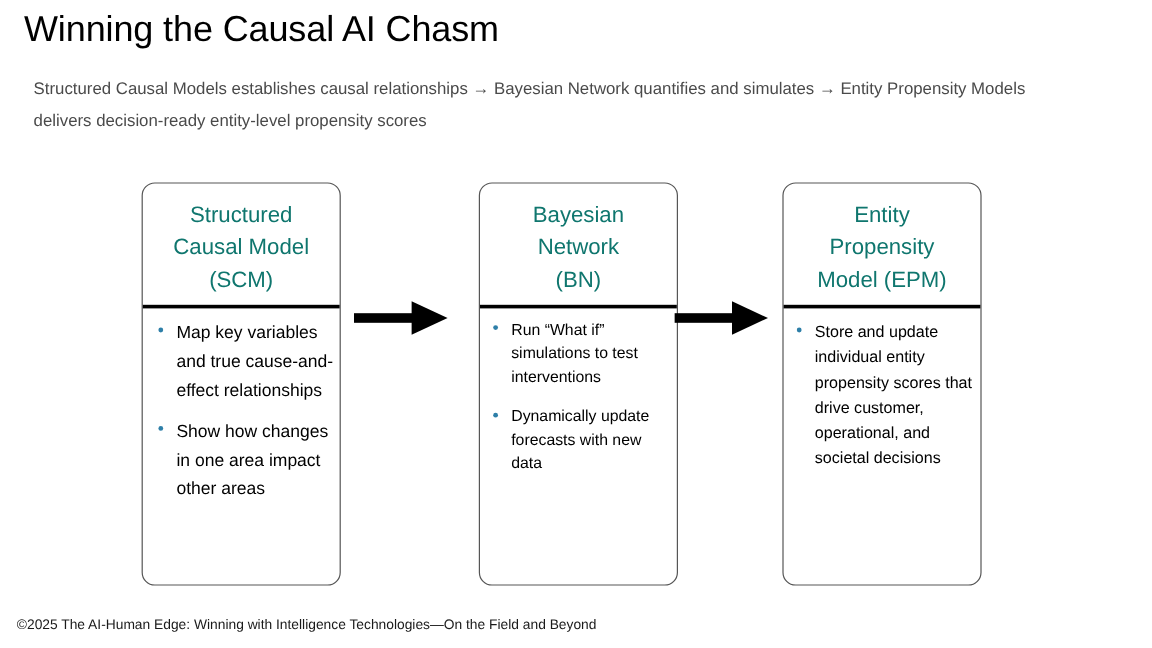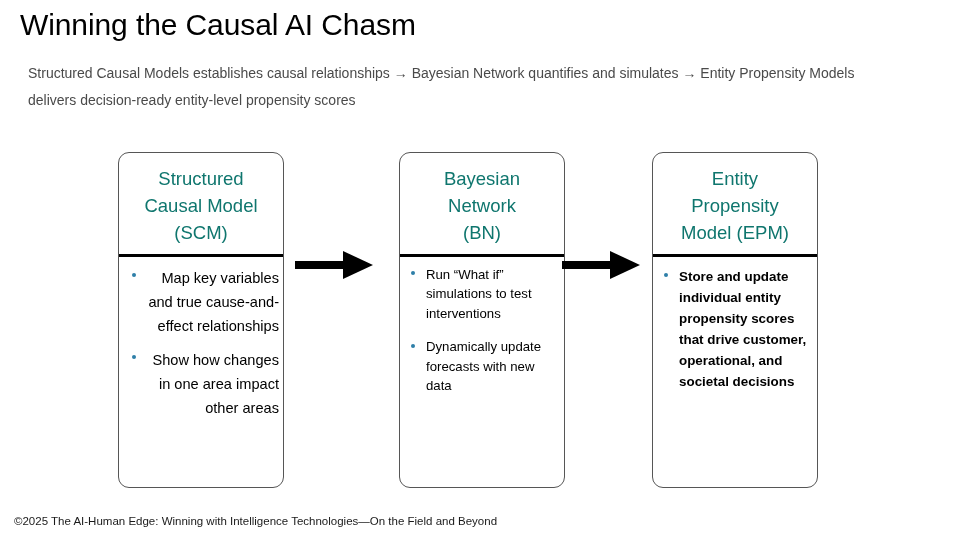--- a/index.html
+++ b/index.html
@@ -99,26 +99,26 @@
   .bullet-dot {
     position: absolute;
     left: 1px;
     top: 0.52em;
     width: 4px;
     height: 4px;
     border-radius: 50%;
     background: #2e7fa8;
   }
   
-  #box-scm .bullet-item { font-size: 14.6px; line-height: 24px; text-align: right; }
+  #box-scm .bullet-item { font-size: 14.6px; line-height: 24px; }
   #box-scm .stage-body  { padding-left: 12px; padding-top: 9px; }
   #box-bn  .bullet-item { font-size: 13.2px; line-height: 19.5px; margin-bottom: 14px; }
   #box-bn  .stage-body  { padding-left: 10px; padding-top: 8px; }
   #box-epm .bullet-item { font-size: 13.4px; line-height: 21px; }
-  #box-epm .stage-body  { padding-left: 10px; padding-top: 9px; font-weight: bold; }
+  #box-epm .stage-body  { padding-left: 10px; padding-top: 9px; }
 
   
   .flow-arrow {
     position: absolute;
     top: 96px;
     width: 80px;
     height: 34px;
   }
   #arrow-1 { left: 295px; }
   #arrow-2 { left: 562px; }

